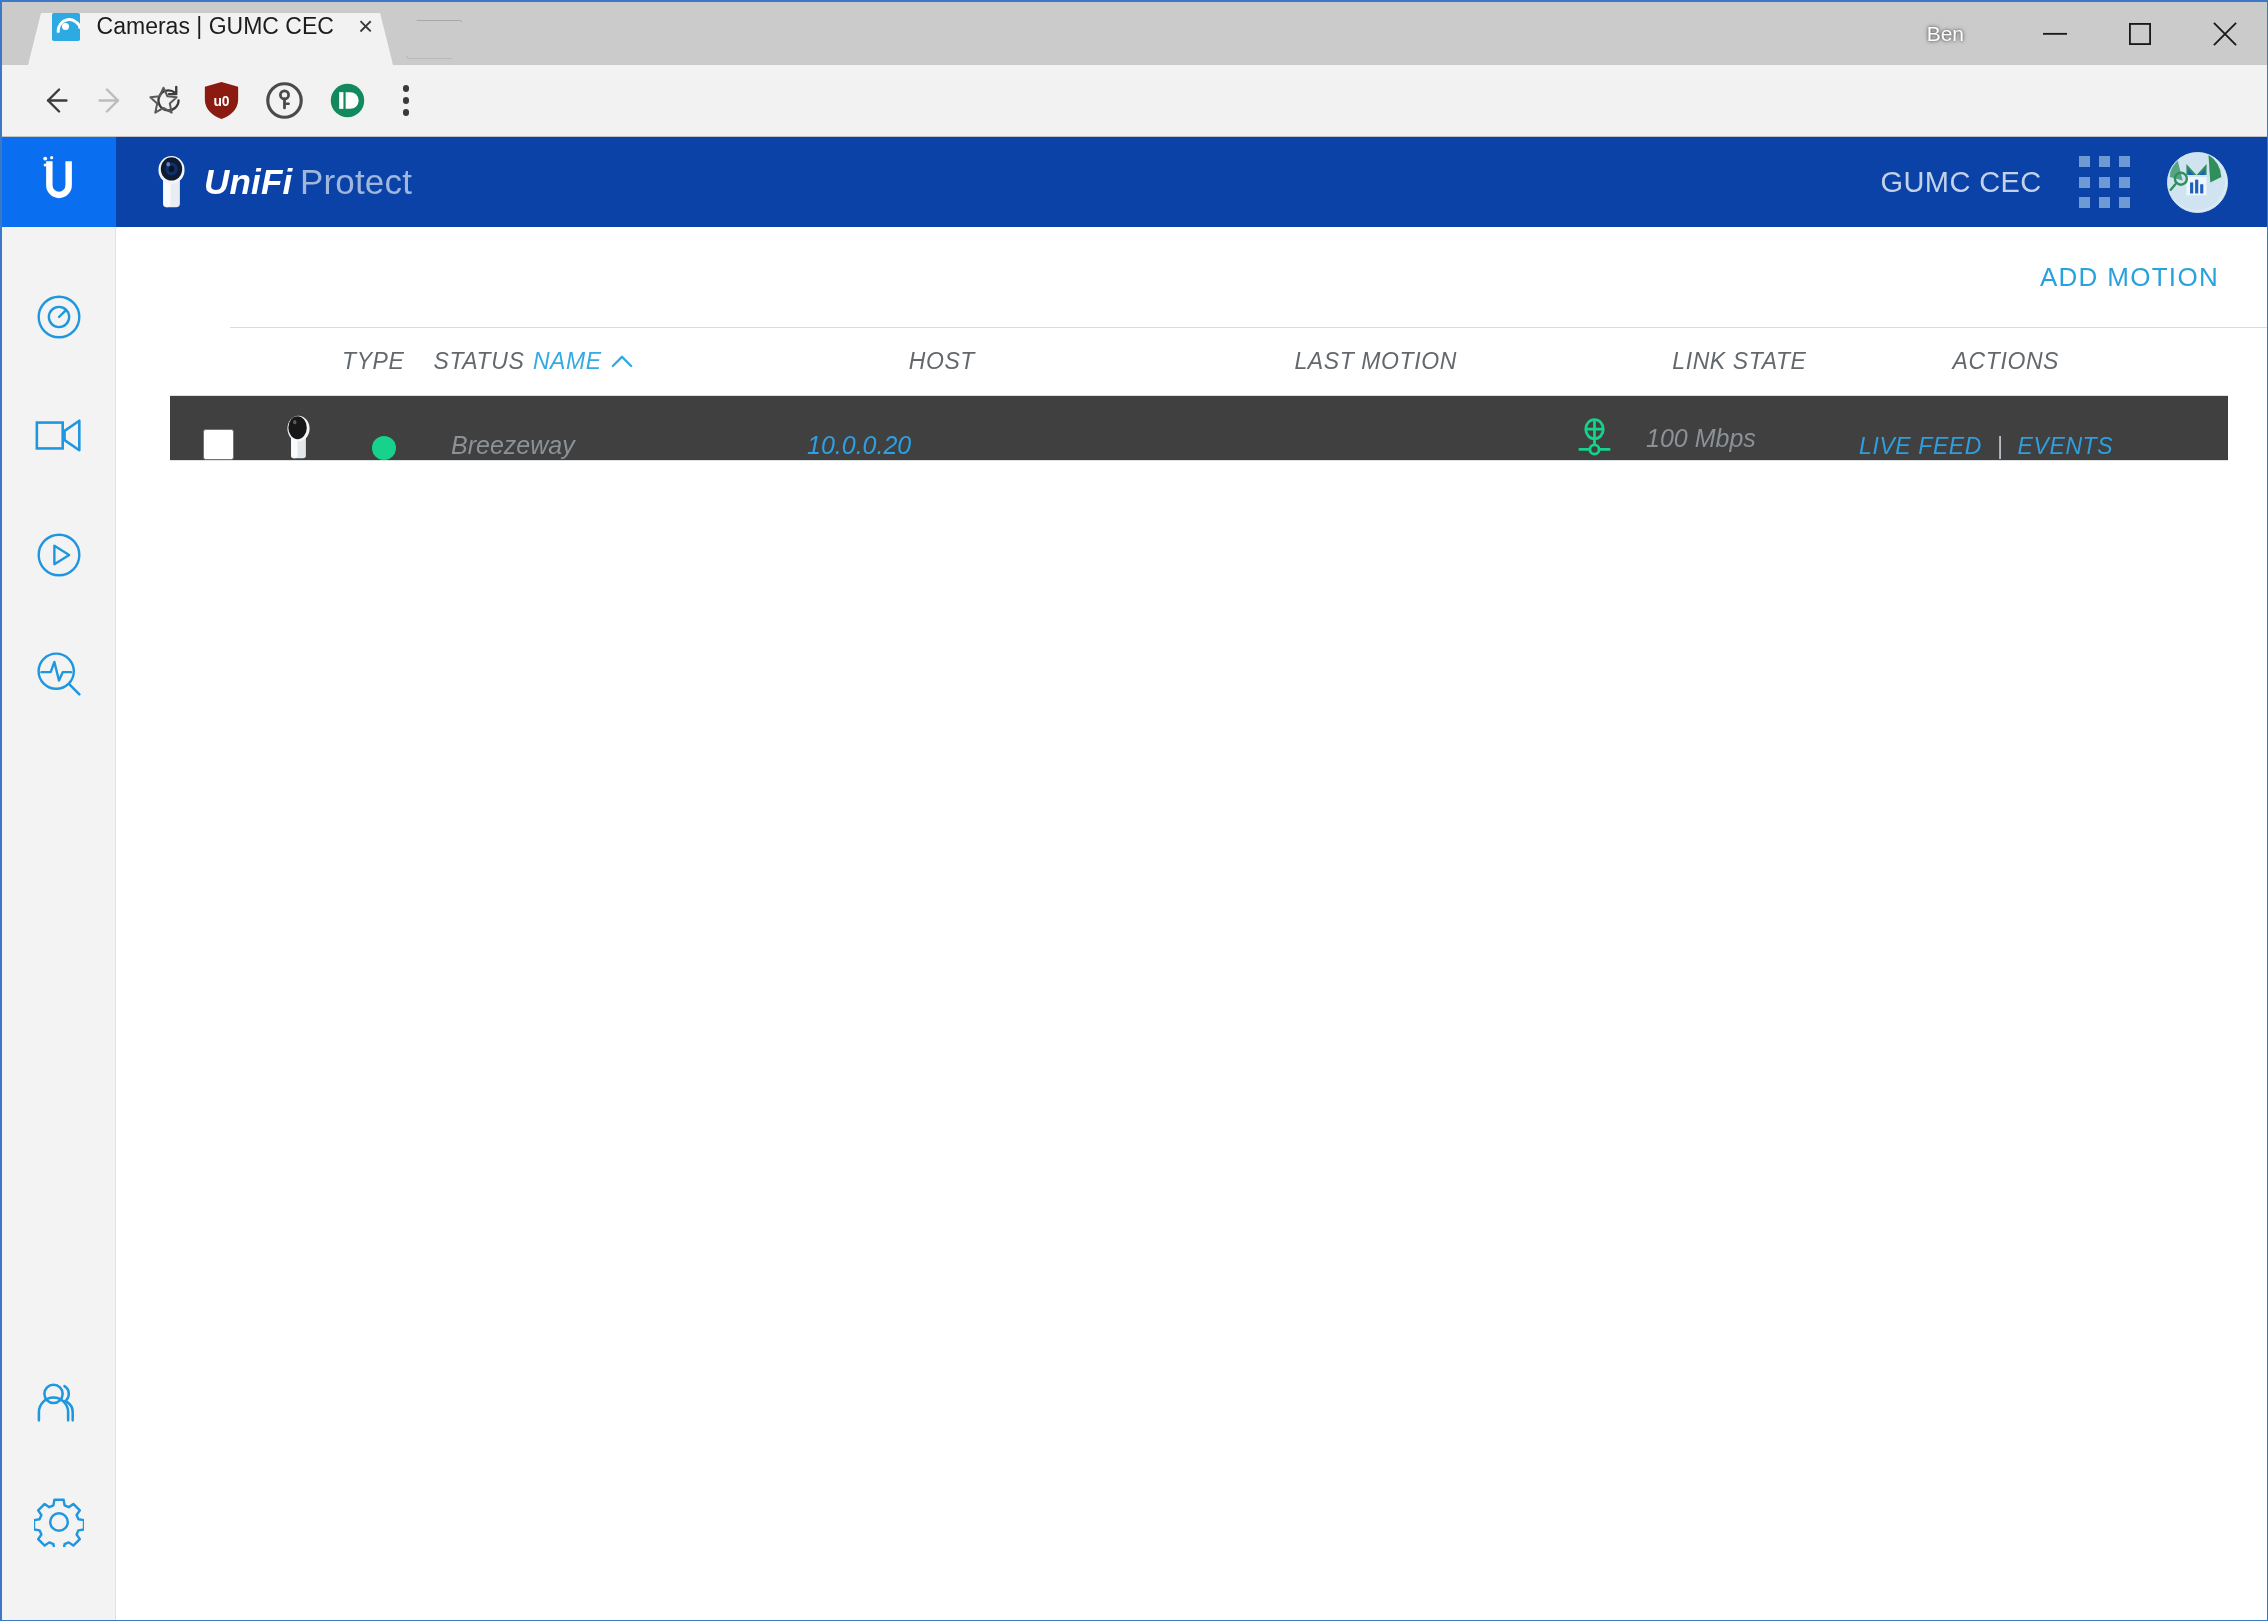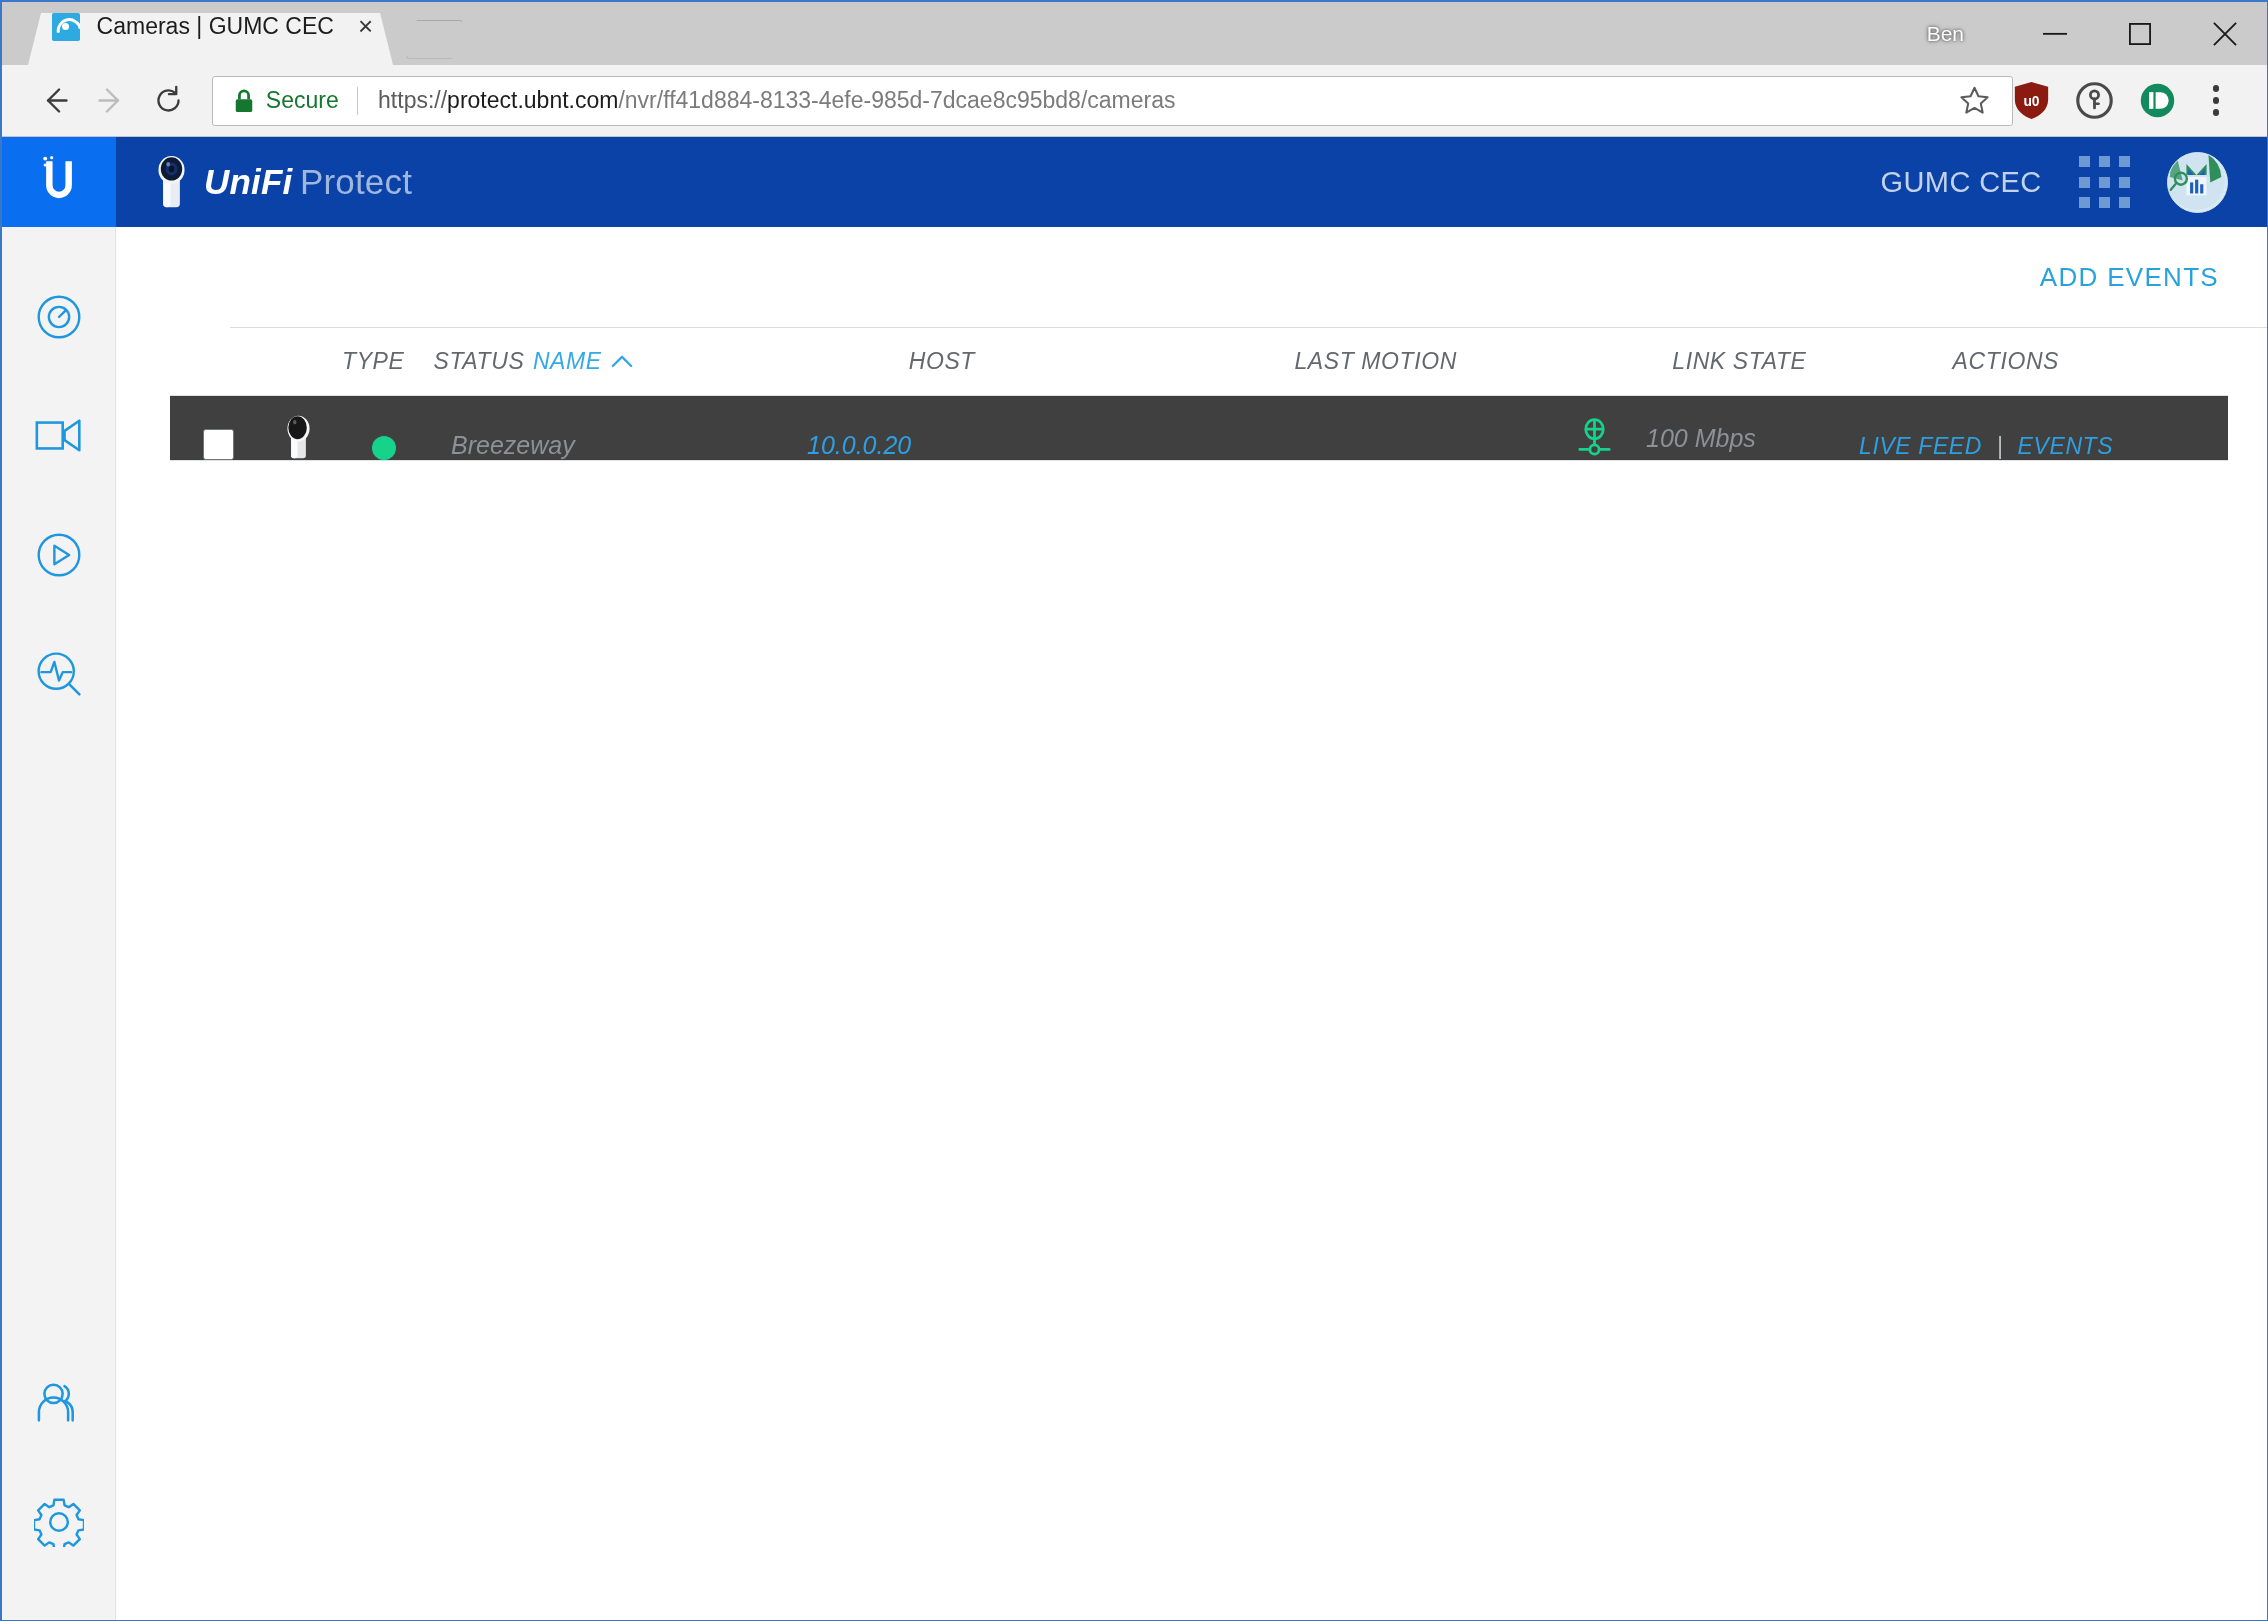--- a/index.html
+++ b/index.html
@@ -265,33 +265,20 @@
           <path d="M25 18 H5" stroke="currentColor" stroke-width="2.6" fill="none" stroke-linecap="round"></path>
         </svg>
     </div>
     <div class="navbtn reload">
       <svg width="31" height="31" viewBox="0 0 34 34">
           <path d="M28 17 A11 11 0 1 1 24 8.4" stroke="currentColor" stroke-width="2.6" fill="none" stroke-linecap="round"></path>
           <path d="M25.5 2 L25.5 10 L17.5 10" stroke="currentColor" stroke-width="2.6" fill="none" stroke-linecap="round" stroke-linejoin="round"></path>
         </svg>
     </div>
 
-    <div class="omnibox">
-      <span class="lock">
-        <svg width="22" height="26" viewBox="0 0 24 28">
-          <rect x="3" y="12" width="18" height="14" rx="2" fill="#15772f"></rect>
-          <path d="M7 12 V8 a5 5 0 0 1 10 0 V12" stroke="#15772f" stroke-width="3" fill="none"></path>
-        </svg>
-      </span>
-      <span class="secure-label">Secure</span>
-      <span class="sep"></span>
-      <span class="url">
-        <span class="scheme">https://</span><span class="host">protect.ubnt.com</span><span class="path">/nvr/ff41d884-8133-4efe-985d-7dcae8c95bd8/cameras</span>
-      </span>
-    </div>
 
     <div class="star">
       <svg width="31" height="31" viewBox="0 0 34 34">
           <path d="M17 3 L21.3 12.3 L31.4 13.4 L23.9 20.3 L26 30.3 L17 25.2 L8 30.3 L10.1 20.3 L2.6 13.4 L12.7 12.3 Z" fill="none" stroke="#5a5a5a" stroke-width="2.2" stroke-linejoin="round"></path>
         </svg>
     </div>
 
     <div class="ext">
       <svg width="37" height="39" viewBox="0 0 40 42">
         <path d="M20 1 L38 6 V20 C38 31 29 38 20 41 C11 38 2 31 2 20 V6 Z" fill="#8b1a10"></path>
@@ -427,21 +414,21 @@
               <rect x="29.5" y="29" width="3.4" height="15" fill="#1e5fbf"></rect>
               <rect x="35" y="34" width="3.4" height="10" fill="#1e5fbf"></rect>
               <circle cx="14" cy="28" r="6.5" fill="none" stroke="#2f8f5b" stroke-width="2.6"></circle>
               <path d="M8 34 L3 40" stroke="#2f8f5b" stroke-width="2.6" stroke-linecap="round"></path>
             </svg>
           </span>
         </div>
       </div>
 
       <div class="searchrow">
-        <span class="add-cameras">ADD EVENTS</span>
+        <span class="add-cameras">ADD MOTION</span>
       </div>
 
       <div class="divider"></div>
 
       <div class="table">
         <div class="thead">
           <span class="th col-type">TYPE</span>
           <span class="th col-status">STATUS</span>
           <span class="th col-name sorted">
             <span>NAME</span>

